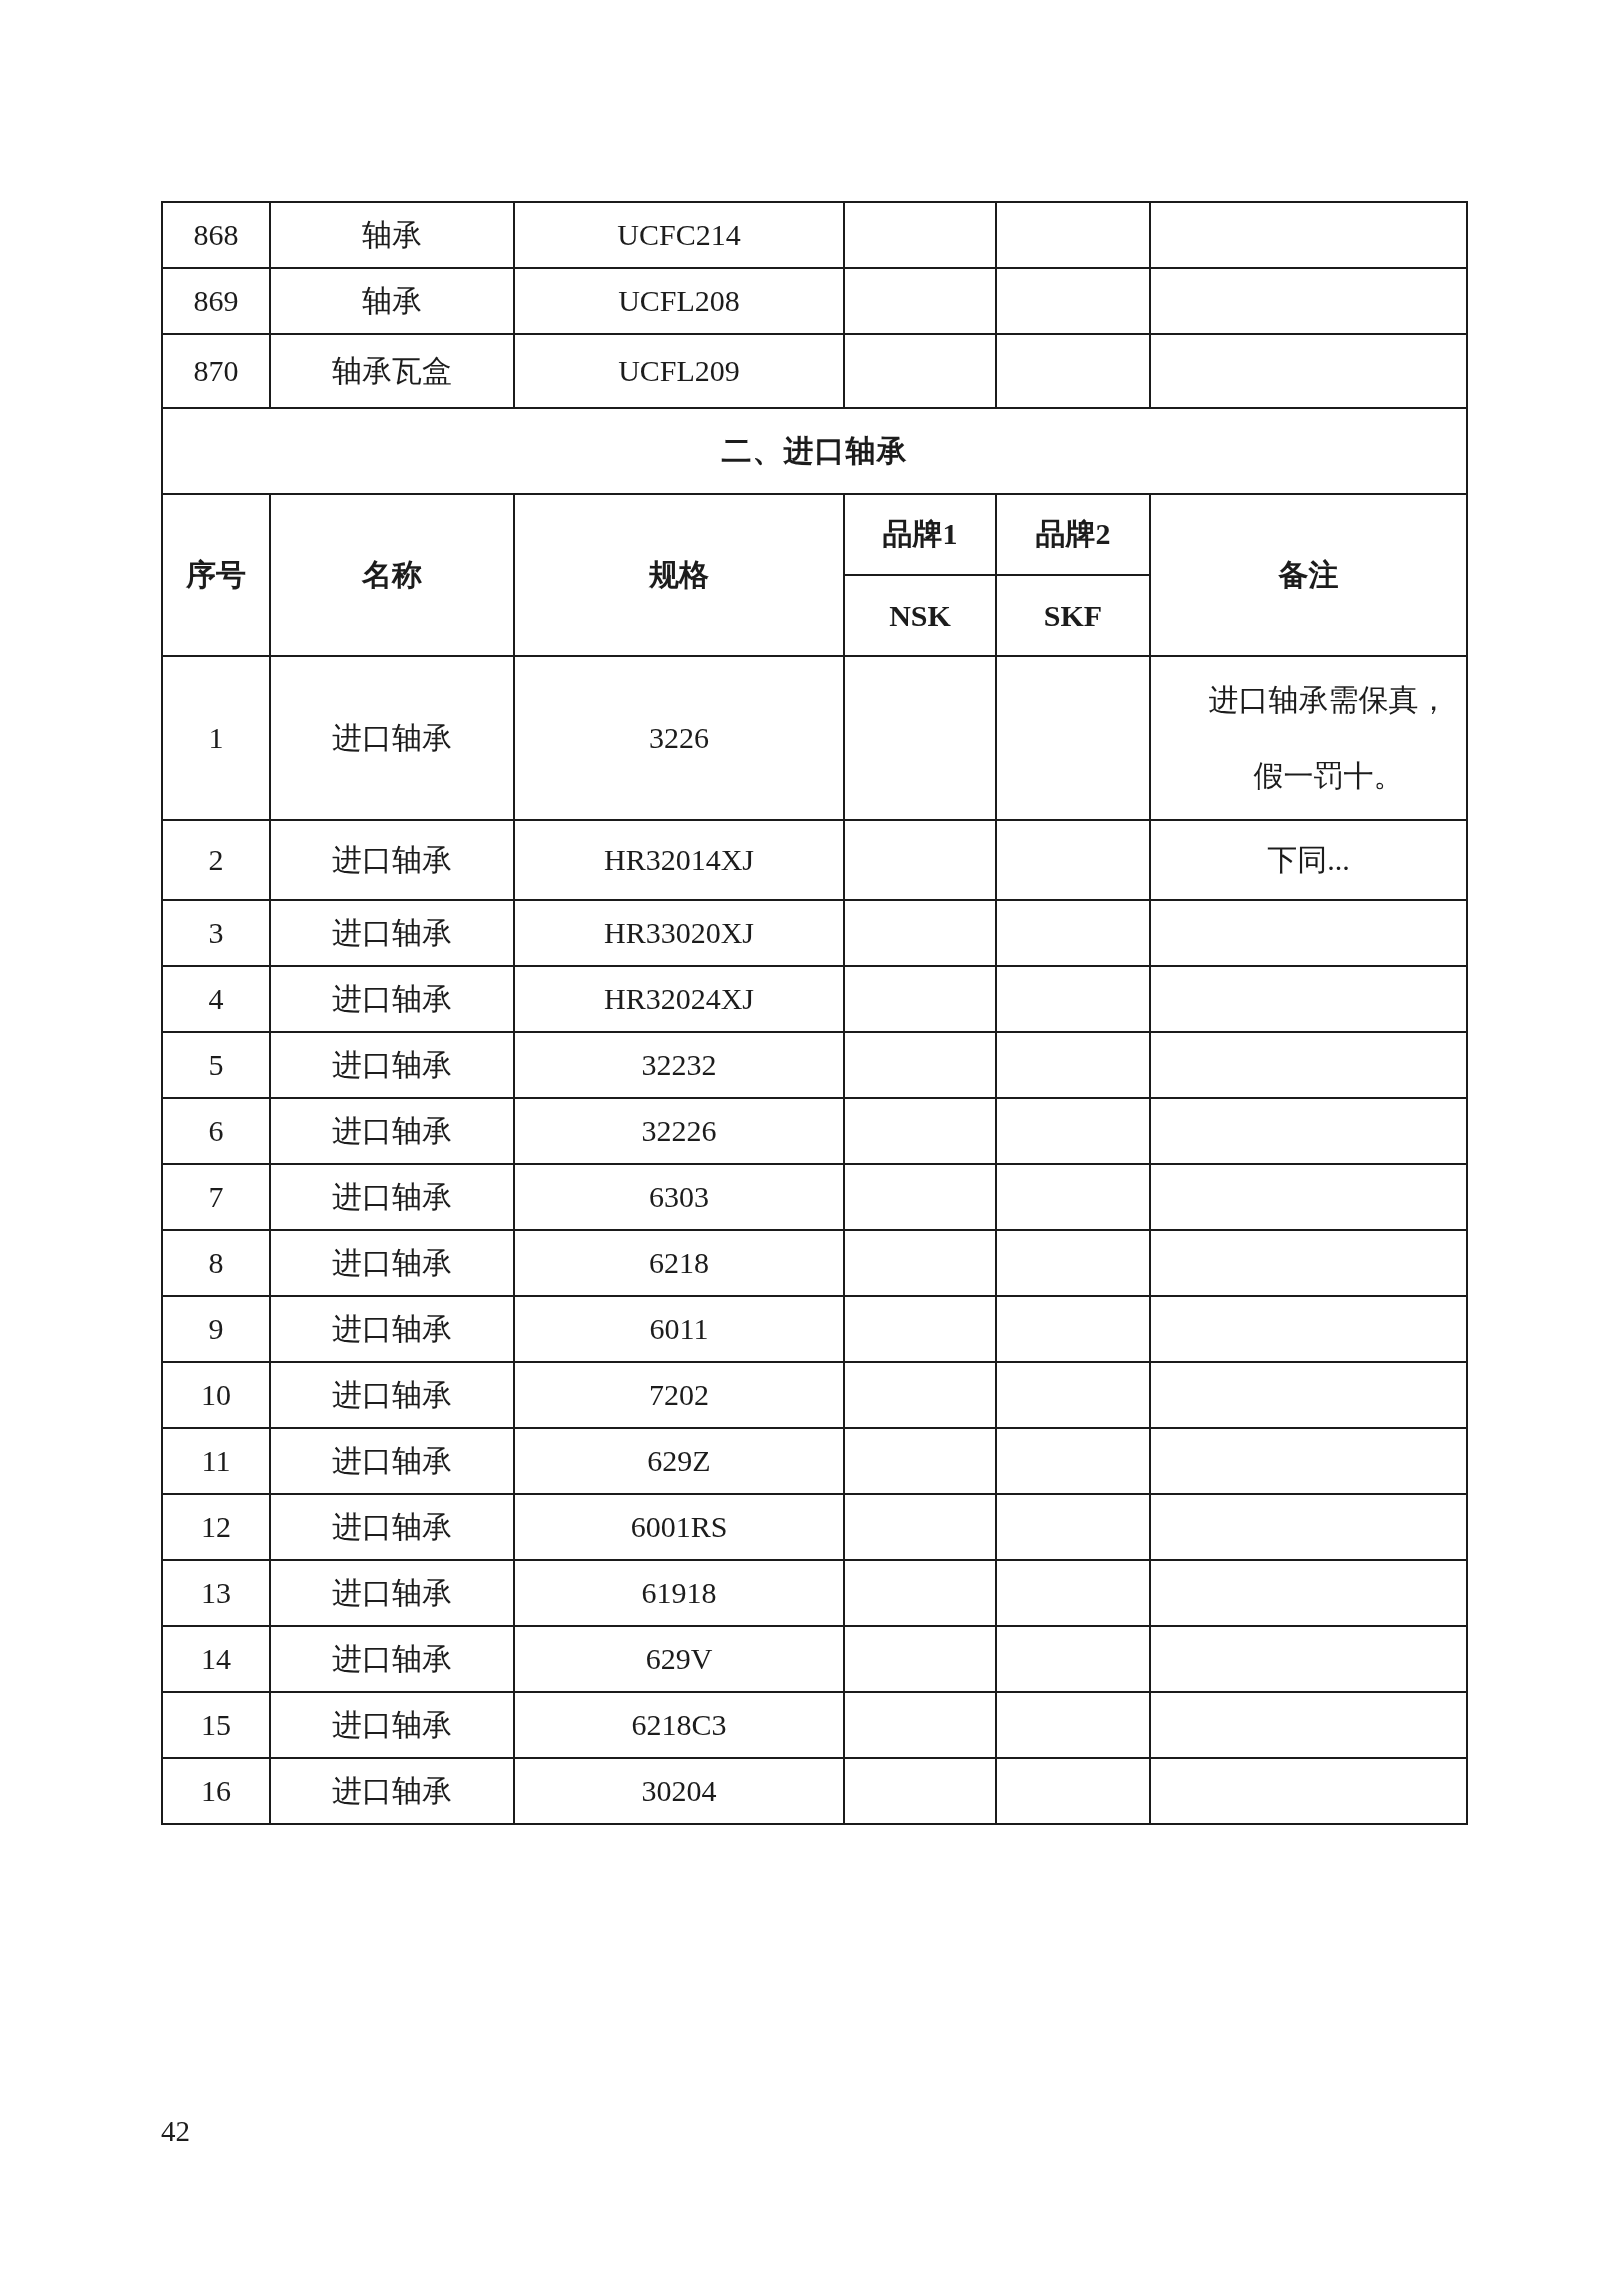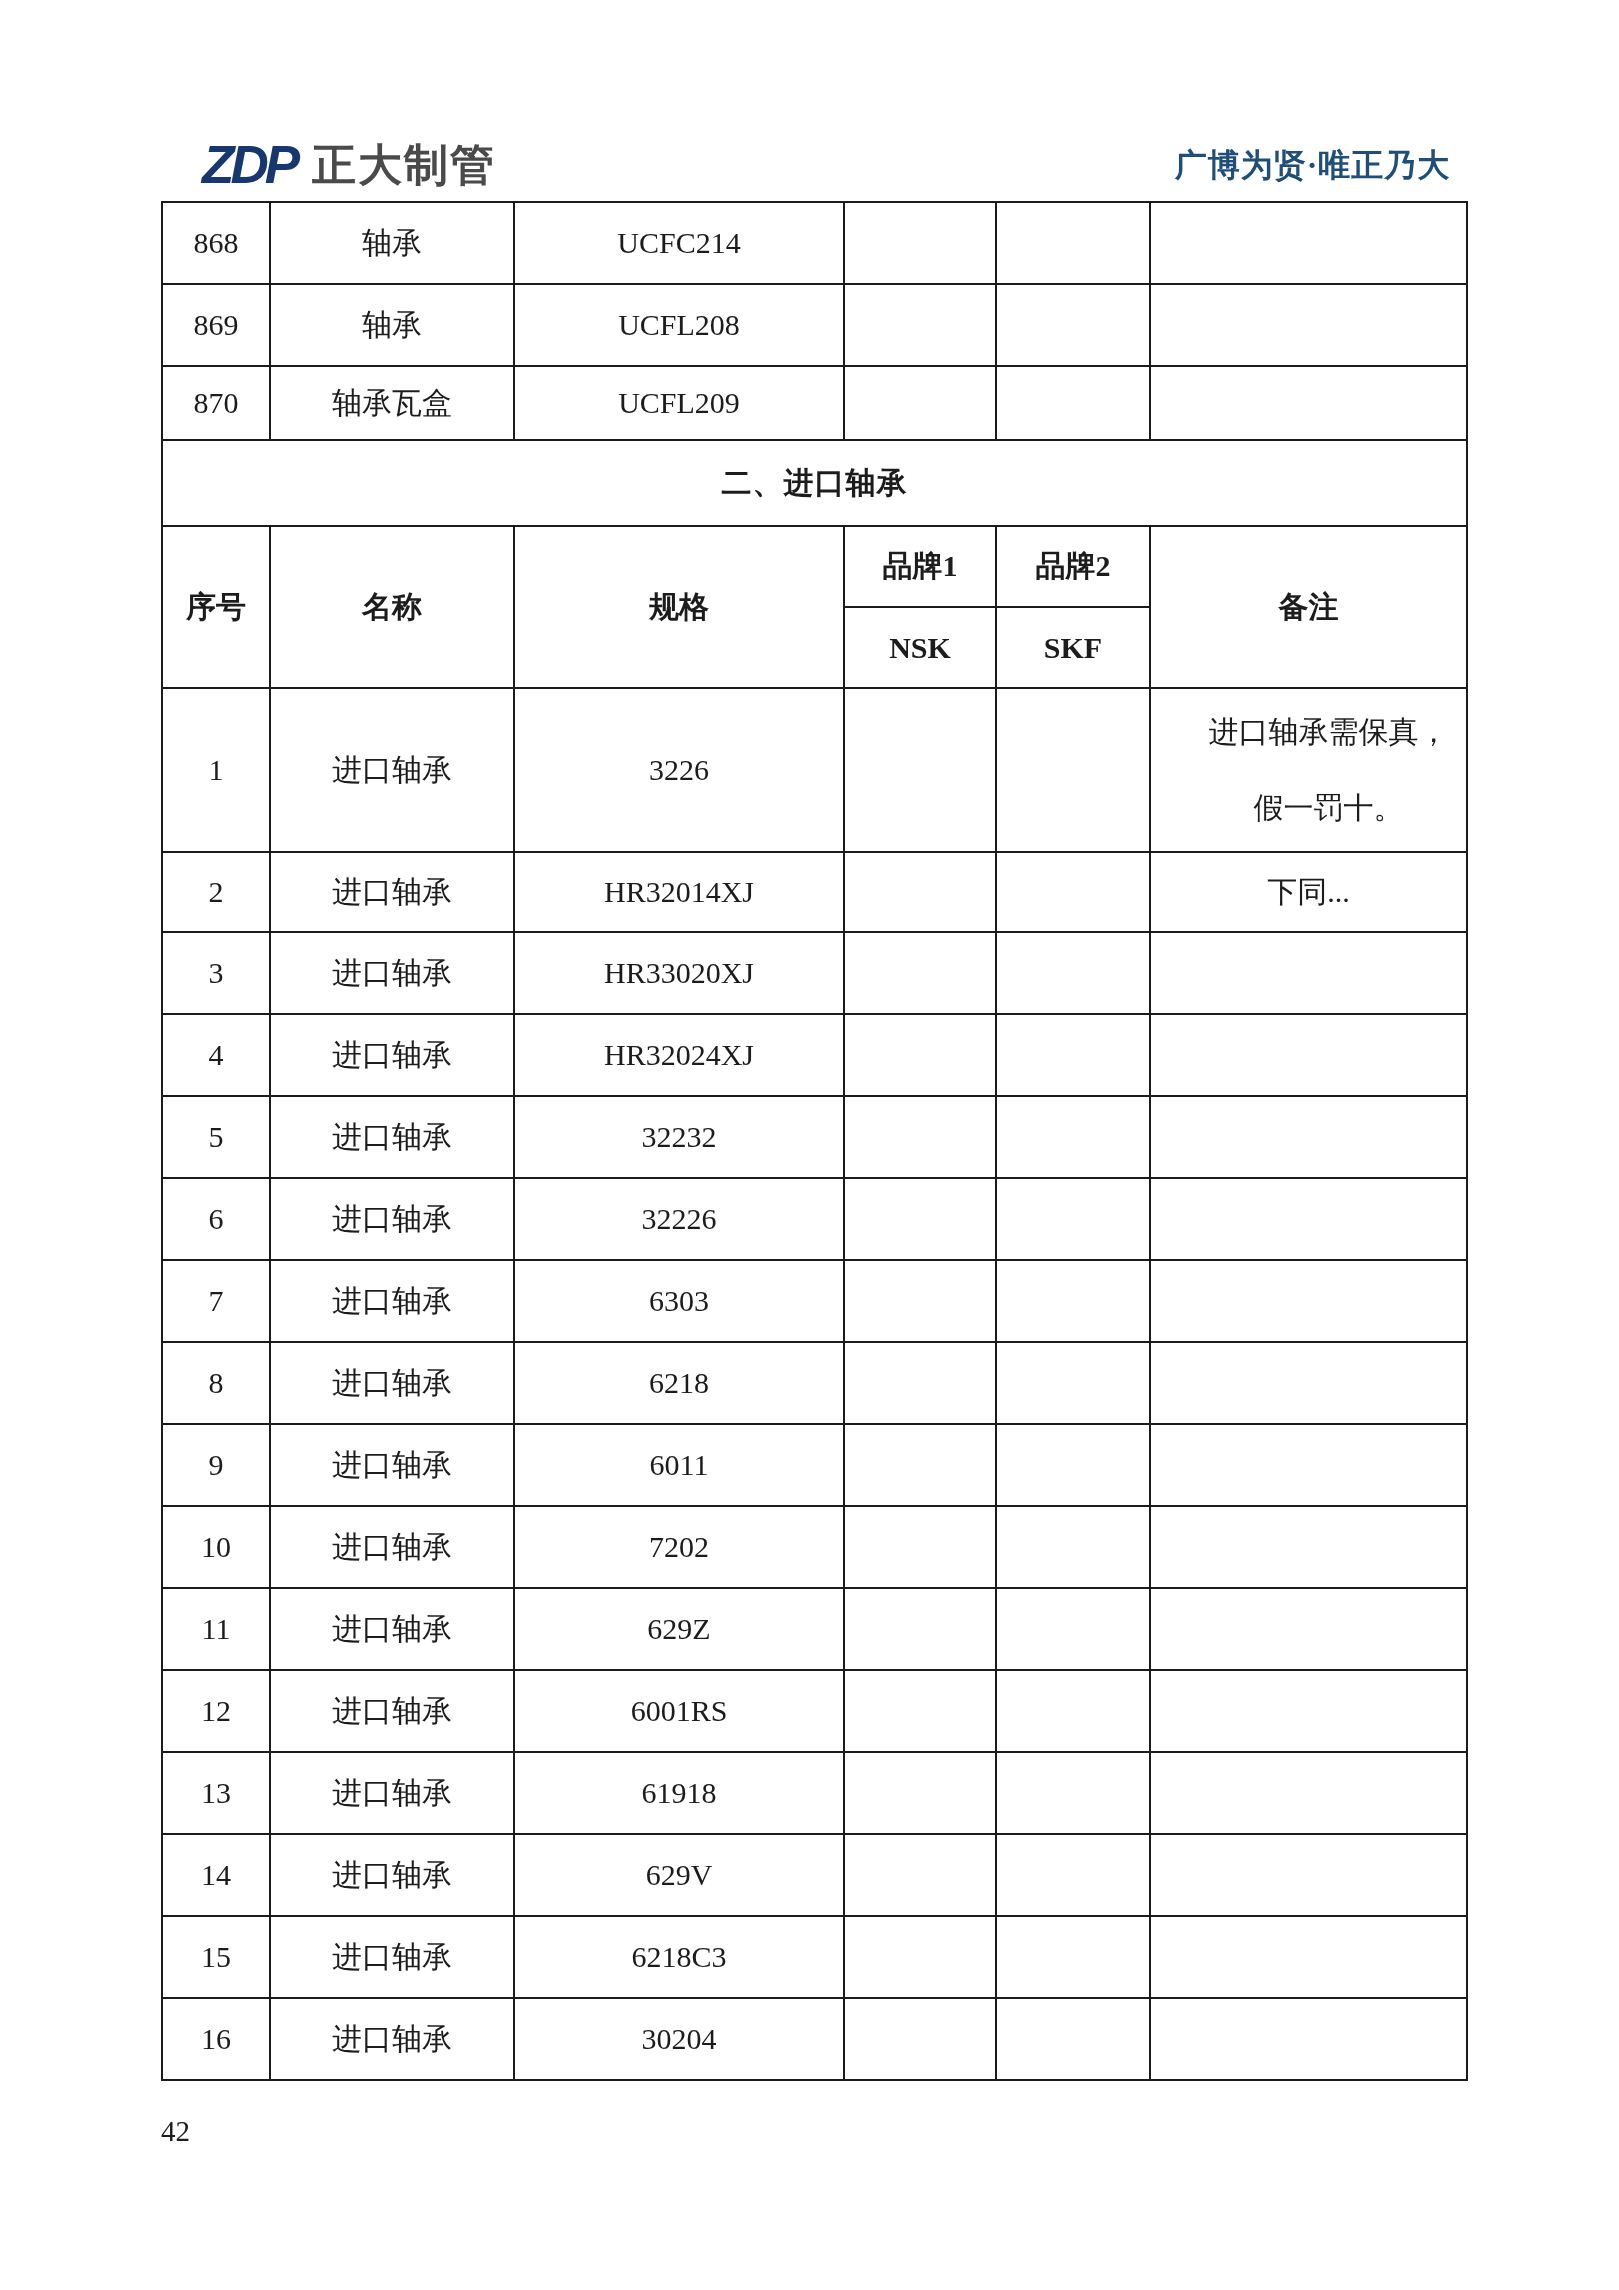--- a/index.html
+++ b/index.html
@@ -68,21 +68,21 @@
   }
   table.parts td {
     border: 2.9px solid #1b1b1b;
     text-align: center;
     vertical-align: middle;
     font-size: 30px;
     color: #1c1c1c;
     padding: 0;
     overflow: hidden;
   }
-  tr.h84 { height: 82px; }
+  tr.h84 { height: 66px; }
   tr.h76 { height: 74px; }
   tr.h88 { height: 86px; }
   tr.h83 { height: 81px; }
   tr.h167 { height: 164px; }
   tr.h82 { height: 80px; }
 
   td.section-cell {
     font-weight: 700;
     font-size: 31px;
     letter-spacing: 1px;
@@ -111,27 +111,20 @@
     text-align: left;
     font-size: 29px;
     color: #1c1c1c;
   }
 </style>
 </head>
 <body>
 
 <div class="page">
 
-  <div class="doc-header">
-    <div class="logo">
-      <span class="logo-zdp">ZDP</span>
-      <span class="logo-name">正大制管</span>
-    </div>
-    <div class="slogan">广博为贤·唯正乃大</div>
-  </div>
 
   <table class="parts">
     <colgroup>
       <col style="width:108px">
       <col style="width:244px">
       <col style="width:330px">
       <col style="width:152px">
       <col style="width:154px">
       <col style="width:317px">
     </colgroup>

